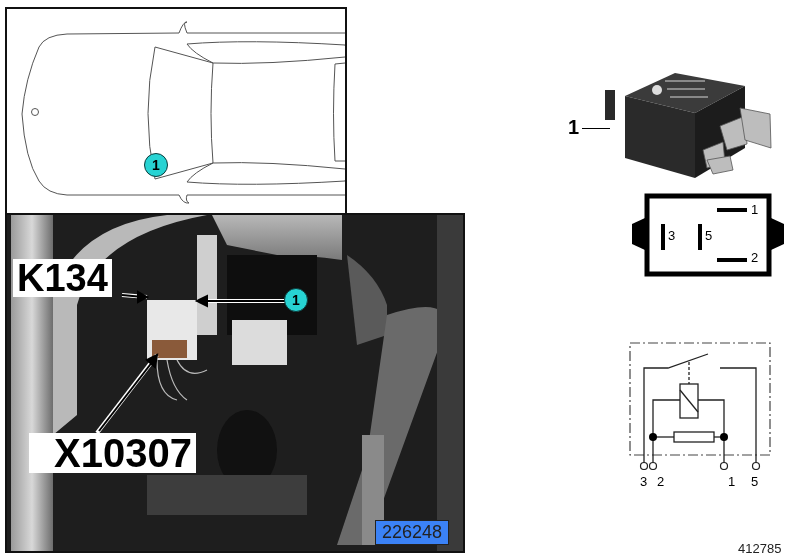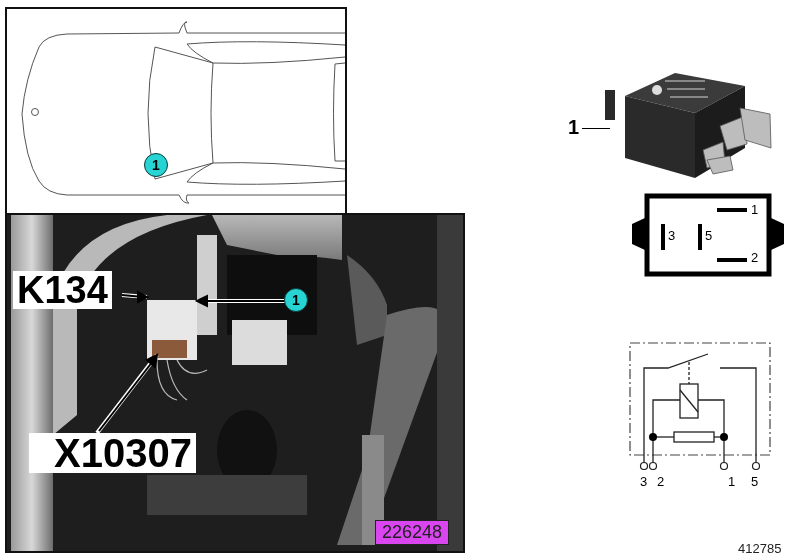--- a/index.html
+++ b/index.html
@@ -5,21 +5,21 @@
   html, body { margin: 0; padding: 0; background: #ffffff; }
   body { width: 800px; height: 560px; position: relative; overflow: hidden;
          font-family: "Liberation Sans", sans-serif; color: #000; }
   .abs { position: absolute; }
   svg { display: block; }
   .car-panel { left: 5px; top: 7px; width: 342px; height: 208px; border: 2px solid #111; background: #fff; box-sizing: border-box; }
   .photo-panel { left: 5px; top: 213px; width: 460px; height: 340px; border: 2px solid #111; box-sizing: border-box; overflow: hidden; background: #2a2a2a; }
   .callout { width: 24px; height: 24px; border-radius: 50%; background: #27d3d3; border: 1.5px solid #0b3b3b;
              font-weight: bold; font-size: 14px; display: flex; align-items: center; justify-content: center; box-sizing: border-box; }
   .label-box { background: #fff; font-weight: bold; color: #000; padding: 0 4px; line-height: 1; }
-  .photo-id { background: #d946ef; border: 1px solid #222; font-size: 18px; padding: 1px 6px; color: #222; }
+  .photo-id { background: #3b82f6; border: 1px solid #222; font-size: 18px; padding: 1px 6px; color: #222; }
   .pos-label { font-weight: bold; font-size: 20px; }
   .diagram-id { font-size: 13px; color: #222; text-align: right; }
   .pin-num { font-size: 13px; }
 </style>
 </head>
 <body>
 
 <div class="abs car-panel">
   <svg width="338" height="204" viewBox="0 0 338 204">
     <g fill="none" stroke="#555" stroke-width="1">
@@ -90,21 +90,21 @@
       </g>
     <g stroke="#000" stroke-width="2" fill="#000">
       <line x1="115" y1="80" x2="136" y2="82"></line>
         <polygon points="140,82 131,77 131,87"></polygon>
       <line x1="196" y1="86" x2="278" y2="86"></line>
         <polygon points="190,86 200,81 200,91"></polygon>
       <line x1="92" y1="216" x2="146" y2="146"></line>
         <polygon points="150,140 140,145 148,152"></polygon>
     </g>
   </svg>
-  <div class="abs label-box" style="left:6px; top:56px; font-size:38px;">K134</div>
+  <div class="abs label-box" style="left:6px; top:44px; font-size:38px;">K134</div>
   <div class="abs label-box" style="left:22px; top:218px; font-size:40px;padding-left:25px;">X10307</div>
   <div class="abs callout" style="left:277px; top:73px;">
     <span>1</span>
   </div>
   <div class="abs photo-id" style="left:368px; top:305px;">226248</div>
 </div>
 
 <div class="abs" style="left:595px; top:68px;">
   <svg width="190" height="115" viewBox="0 0 190 115">
     <polygon points="30,28 80,5 150,18 100,45" fill="#3b3b3b"></polygon>

